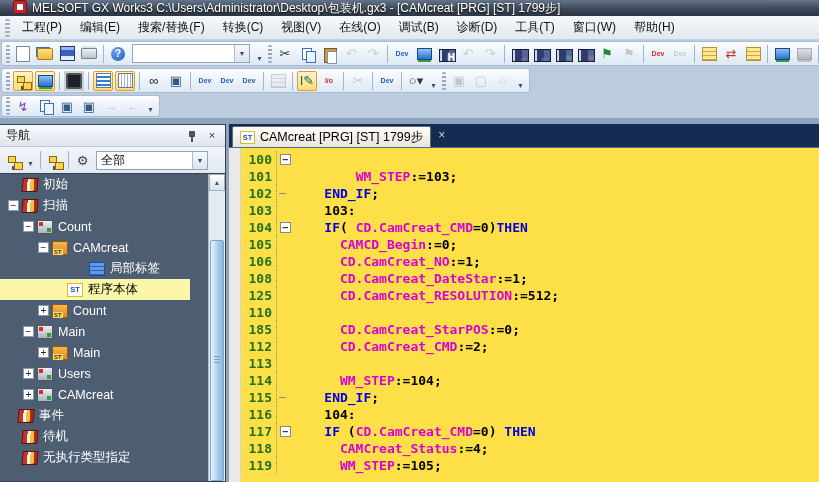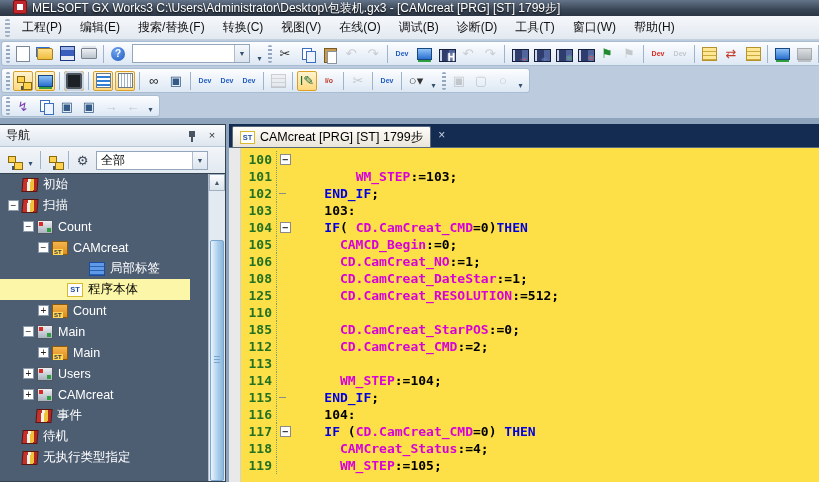--- a/index.html
+++ b/index.html
@@ -369,21 +369,21 @@
           <div class="trow" style="padding-left:23px">
             <span class="xb">+</span>
             <span class="ti ti-block"></span>
             <span class="tlabel">Users</span>
           </div>
           <div class="trow" style="padding-left:23px">
             <span class="xb">+</span>
             <span class="ti ti-block"></span>
             <span class="tlabel">CAMcreat</span>
           </div>
-          <div class="trow" style="padding-left:22px">
+          <div class="trow" style="padding-left:4px">
             <span class="xsp"></span>
             <span class="ti ti-book"></span>
             <span class="tlabel">事件</span>
           </div>
           <div class="trow" style="padding-left:8px">
             <span class="xsp"></span>
             <span class="ti ti-book"></span>
             <span class="tlabel">待机</span>
           </div>
           <div class="trow" style="padding-left:8px">

